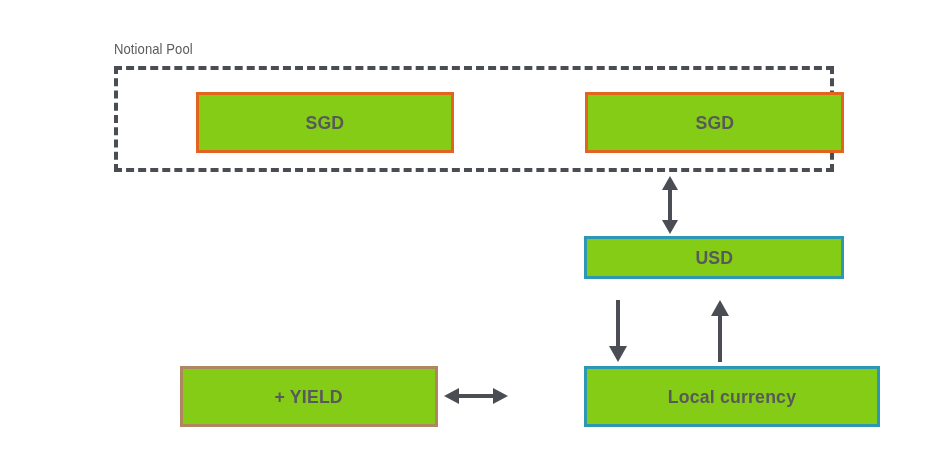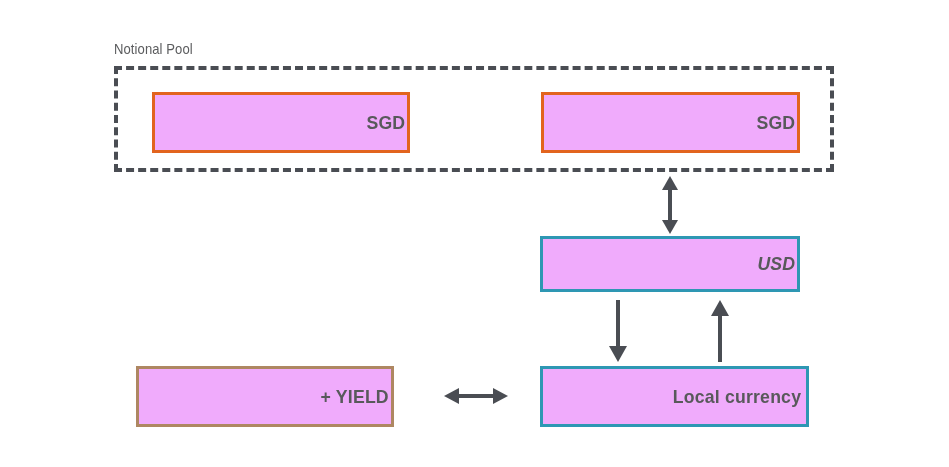--- a/index.html
+++ b/index.html
@@ -47,24 +47,25 @@
     width: 720px;
     height: 106px;
     border: 4px dashed #4a4d53;
     box-sizing: border-box;
   }
 
   
   .box {
     position: absolute;
     box-sizing: border-box;
-    background: #f0abfc;
+    background: #84cc16;
     display: flex;
     align-items: center;
-    justify-content: flex-end;
+    justify-content: center;
+    margin-left: 44px;
   }
   .box-label {
     font-size: 19px;
     font-weight: bold;
     color: #58595b;
     letter-spacing: 0.2px;
     white-space: nowrap;
     transform: scaleX(0.93);
   }
 
@@ -79,28 +80,27 @@
     left: 541px;
     top: 92px;
     width: 259px;
     height: 61px;
     border: 3px solid #e2641e;
   }
   .box-usd {
     left: 540px;
     top: 236px;
     width: 260px;
-    height: 56px;
+    height: 43px;
     border: 3px solid #2e97b3;
-    font-style: italic;
   }
   .box-local {
     left: 540px;
     top: 366px;
-    width: 269px;
+    width: 296px;
     height: 61px;
     border: 3px solid #2e97b3;
   }
   .box-yield {
     left: 136px;
     top: 366px;
     width: 258px;
     height: 61px;
     border: 3px solid #ae8762;
   }

